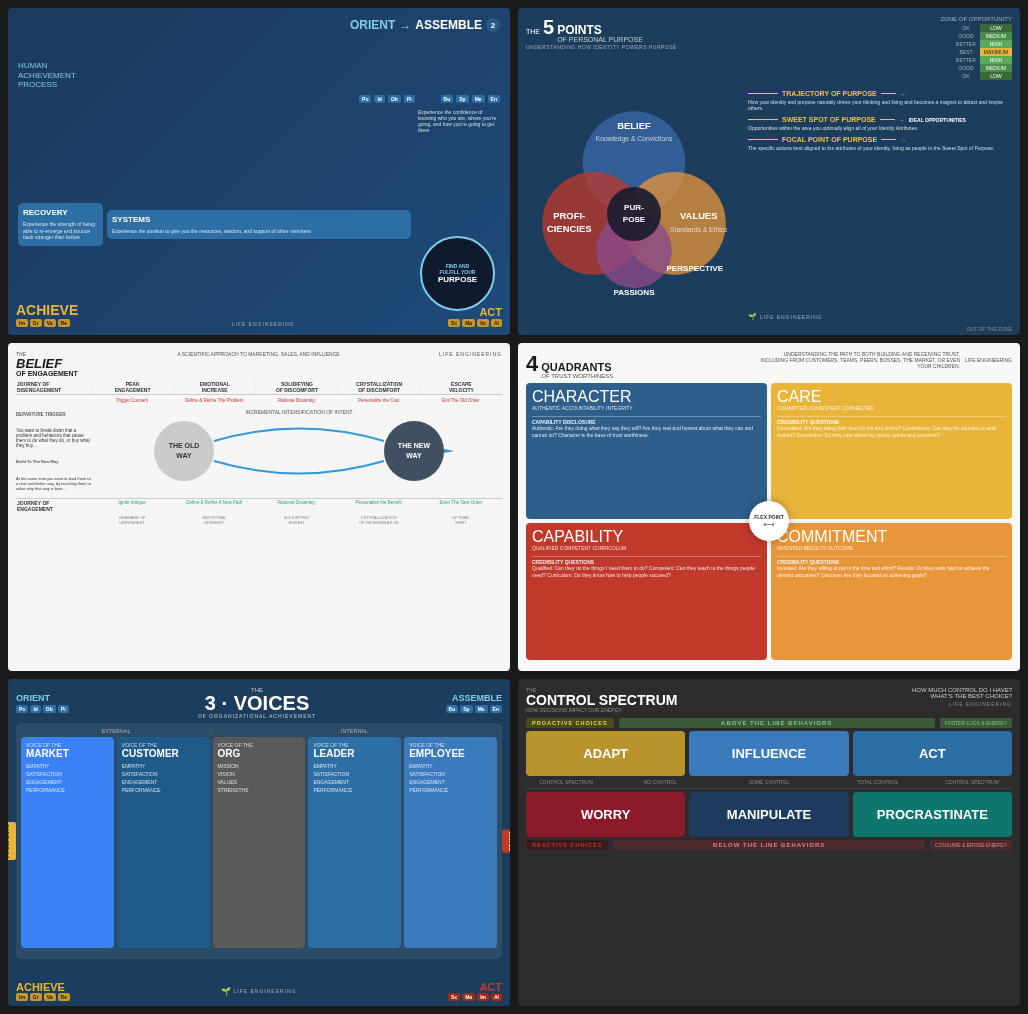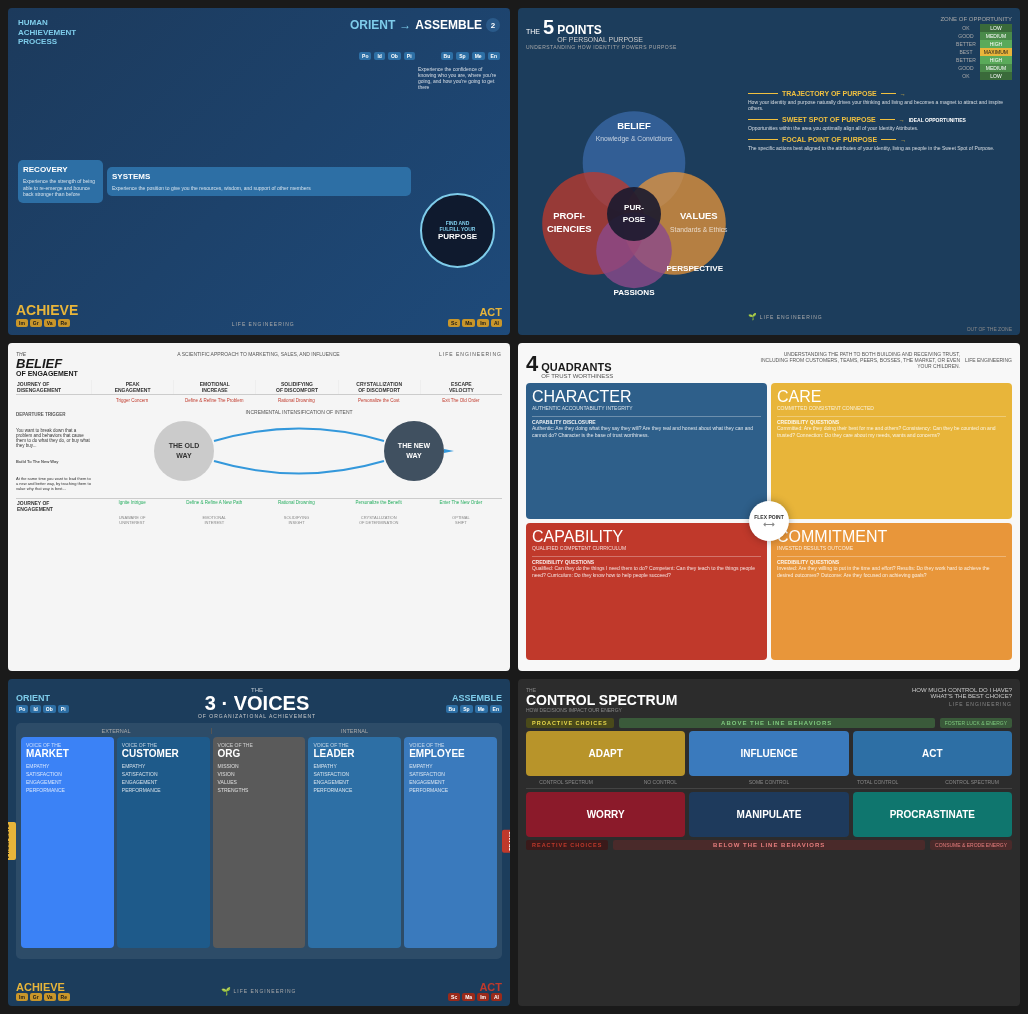--- a/index.html
+++ b/index.html
@@ -39,23 +39,24 @@
     .card1-bg {
       background: linear-gradient(135deg, #1c3a5c 0%, #1e4a7a 100%);
       width: 100%;
       height: 100%;
       padding: 10px;
       position: relative;
     }
     .c1-title {
       color: #7eccea;
       font-size: 8px;
-      font-weight: bold;
+      font-weight: normal;
       text-transform: uppercase;
       line-height: 1.3;
+      margin-top: 43px;
     }
     .c1-blue-box {
       background: #2d6fa5;
       border-radius: 5px;
       padding: 5px;
       color: white;
       font-size: 5.5px;
       line-height: 1.3;
     }
     .c1-blue-box .box-header {
@@ -213,21 +214,21 @@
       height: 100%;
       padding: 8px;
       position: relative;
     }
     .c6-box {
       border-radius: 4px;
       padding: 6px;
       display: flex;
       align-items: center;
       justify-content: center;
-      font-size: 10px;
+      font-size: 13px;
       font-weight: 900;
       text-transform: uppercase;
       color: white;
       text-align: center;
       min-height: 45px;
     }
     .c6-adapt { background: #b8942a; }
     .c6-influence { background: #3a7abd; }
     .c6-act { background: #2d6fa5; }
     .c6-worry { background: #8b1a2a; }

